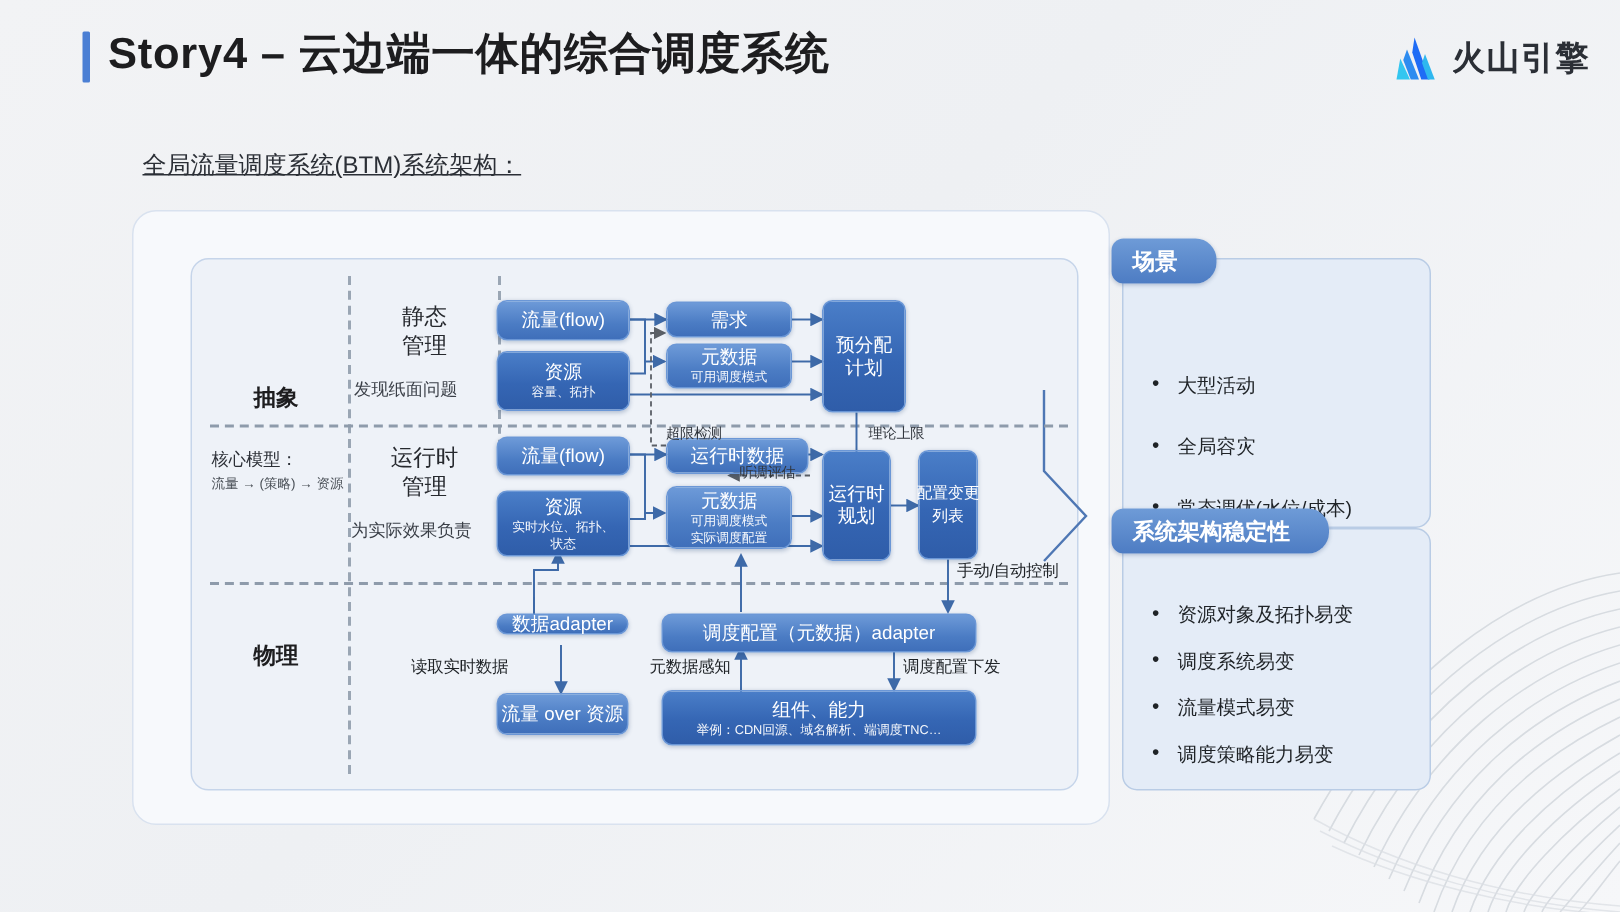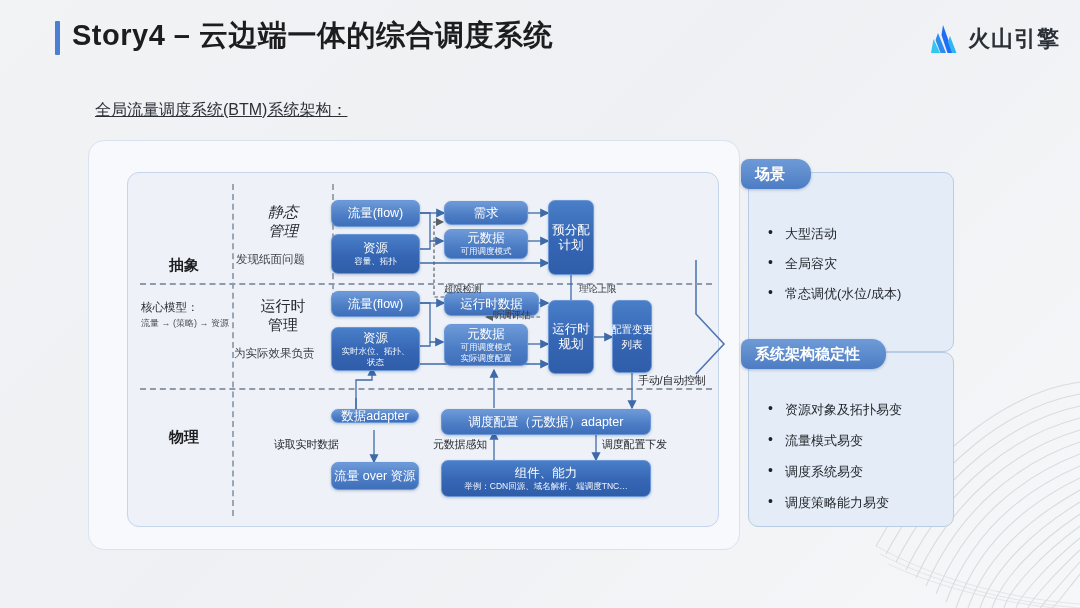--- a/index.html
+++ b/index.html
@@ -131,21 +131,21 @@
   .panel ul { list-style: none; margin: 0; padding: 0; }
   .panel li {
     position: relative; font-size: 13px; color: #1f2327;
     padding-left: 22px; white-space: nowrap;
   }
   .panel li::before {
     content: "•"; position: absolute; left: 5px; top: -1px; font-size: 14px; color: #1f2327;
   }
   #panel-scene { left: 748px; top: 172px; width: 206px; height: 180px; }
   #panel-scene ul { padding: 52px 0 0 14px; }
-  #panel-scene li { margin-bottom: 12px; }
+  #panel-scene li { margin-bottom: 12px; margin-top: 23px; }
   #panel-stability { left: 748px; top: 352px; width: 206px; height: 175px; }
   #panel-stability ul { padding: 48px 0 0 14px; }
   #panel-stability li { margin-bottom: 13px; }
 </style>
 </head>
 <body>
 
 <div class="deco-fan">
   <svg width="300" height="230" viewBox="0 0 300 230" xmlns="http://www.w3.org/2000/svg">
     <g stroke="#cfd4da" stroke-width="1.1" fill="none" opacity="0.9">
@@ -204,21 +204,21 @@
 <div class="hline" style="left:140px; top:388px; width:572px;"></div>
 
 <div class="lbl-layer" style="left:169px; top:256px;">抽象</div>
 <div class="lbl-layer" style="left:169px; top:428px;">物理</div>
 
 <div class="lbl-core" style="left:141px; top:300px;">
   <span>核心模型：</span><br>
   <span class="core-small">流量 → (策略) → 资源</span>
 </div>
 
-<div class="lbl-mode" style="left:250px; top:202px; width:66px;font-style:italic;">
+<div class="lbl-mode" style="left:250px; top:202px; width:66px;">
   <span>静态</span><br>
   <span>管理</span>
 </div>
 <div class="lbl-sub" style="left:236px; top:252px;">发现纸面问题</div>
 
 <div class="lbl-mode" style="left:247px; top:296px; width:72px;">
   <span>运行时</span><br>
   <span>管理</span>
 </div>
 <div class="lbl-sub" style="left:234px; top:346px;">为实际效果负责</div>
@@ -289,21 +289,21 @@
   <span class="t1">资源</span>
   <span class="t2">容量、拓扑</span>
 </div>
 <div class="box lite" style="left:444px; top:201px; width:84px; height:24px;">
   <span class="t1">需求</span>
 </div>
 <div class="box lite" style="left:444px; top:229px; width:84px; height:30px;">
   <span class="t1">元数据</span>
   <span class="t2">可用调度模式</span>
 </div>
-<div class="box" style="left:548px; top:200px; width:46px; height:75px;text-align:center;">
+<div class="box" style="left:548px; top:200px; width:56px; height:75px;text-align:center;">
   <span class="t1">预分配</span>
   <span class="t1">计划</span>
 </div>
 
 <div class="box lite" style="left:331px; top:291px; width:89px; height:26px;">
   <span class="t1">流量(flow)</span>
 </div>
 <div class="box" style="left:331px; top:327px; width:89px; height:44px;">
   <span class="t1">资源</span>
   <span class="t2">实时水位、拓扑、</span>
@@ -354,17 +354,17 @@
     <li>大型活动</li>
     <li>全局容灾</li>
     <li>常态调优(水位/成本)</li>
   </ul>
 </div>
 
 <div class="panel" id="panel-stability">
   <div class="panel-tab">系统架构稳定性</div>
   <ul>
     <li>资源对象及拓扑易变</li>
+    <li>调度系统易变</li>
     <li>流量模式易变</li>
-    <li>调度系统易变</li>
     <li>调度策略能力易变</li>
   </ul>
 </div>
 
 </body></html>

